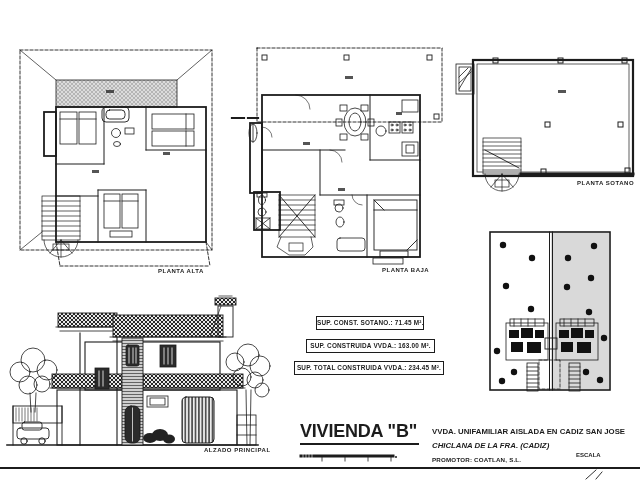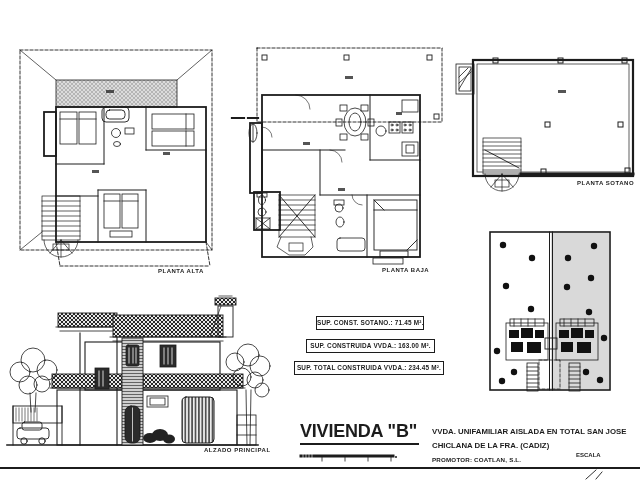--- a/index.html
+++ b/index.html
@@ -5,21 +5,21 @@
   html,body{margin:0;padding:0;background:#fff;}
   .sheet{position:relative;width:640px;height:480px;background:#fff;overflow:hidden;
          font-family:"Liberation Sans",sans-serif;color:#1c1c1c;}
   .sheet svg{position:absolute;left:0;top:0;}
   .lbl{position:absolute;font-size:6px;font-weight:bold;letter-spacing:.5px;white-space:nowrap;}
   .areabox{position:absolute;border:1px solid #1c1c1c;height:12px;line-height:12px;
            font-size:6.4px;font-weight:bold;text-align:center;letter-spacing:.2px;white-space:nowrap;background:#fff;}
   .title{position:absolute;left:300px;top:421px;font-size:18px;font-weight:bold;letter-spacing:-.2px;
          border-bottom:2px solid #1c1c1c;padding:0 2px 1px 0;white-space:nowrap;}
   .proj1{position:absolute;left:432px;top:427px;font-size:7.8px;font-weight:bold;white-space:nowrap;}
-  .proj2{position:absolute;left:432px;top:441px;font-size:7.8px;font-weight:bold;white-space:nowrap;}
+  .proj2{position:absolute;left:432px;top:441px;font-size:7.8px;font-weight:bold;white-space:nowrap;font-style:italic;}
   .promo{position:absolute;left:432px;top:456px;font-size:6.2px;font-weight:bold;letter-spacing:.2px;white-space:nowrap;}
   .escala{position:absolute;left:576px;top:452px;font-size:6px;font-weight:bold;}
   .rule{position:absolute;left:0;top:467px;width:640px;height:1.5px;background:#1c1c1c;}
   .smudge{position:absolute;height:2.5px;background:#2a2a2a;opacity:.8;}
   g.draw{stroke:#1c1c1c;fill:none;stroke-width:1;stroke-linecap:square;}
 </style>
 </head>
 <body>
 
 <div class="sheet">
@@ -375,19 +375,19 @@
   <span>SUP. CONST. SOTANO.:  71.45 M².</span>
 </div>
 <div class="areabox" style="left:306px;top:339px;width:127px;">
   <span>SUP. CONSTRUIDA VVDA.:  163.00 M².</span>
 </div>
 <div class="areabox" style="left:294px;top:361px;width:148px;">
   <span>SUP. TOTAL CONSTRUIDA VVDA.:  234.45 M².</span>
 </div>
 
 <div class="title">VIVIENDA "B"</div>
-<div class="proj1">VVDA. UNIFAMILIAR AISLADA EN TOTAL SAN JOSE</div>
+<div class="proj1">VVDA. UNIFAMILIAR AISLADA EN CADIZ SAN JOSE</div>
 <div class="proj2">CHICLANA DE LA FRA. (CADIZ)</div>
 <div class="promo">PROMOTOR: COATLAN, S.L.</div>
 <div class="escala">ESCALA</div>
 <div class="rule"></div>
 
 </div>
 
 </body></html>

